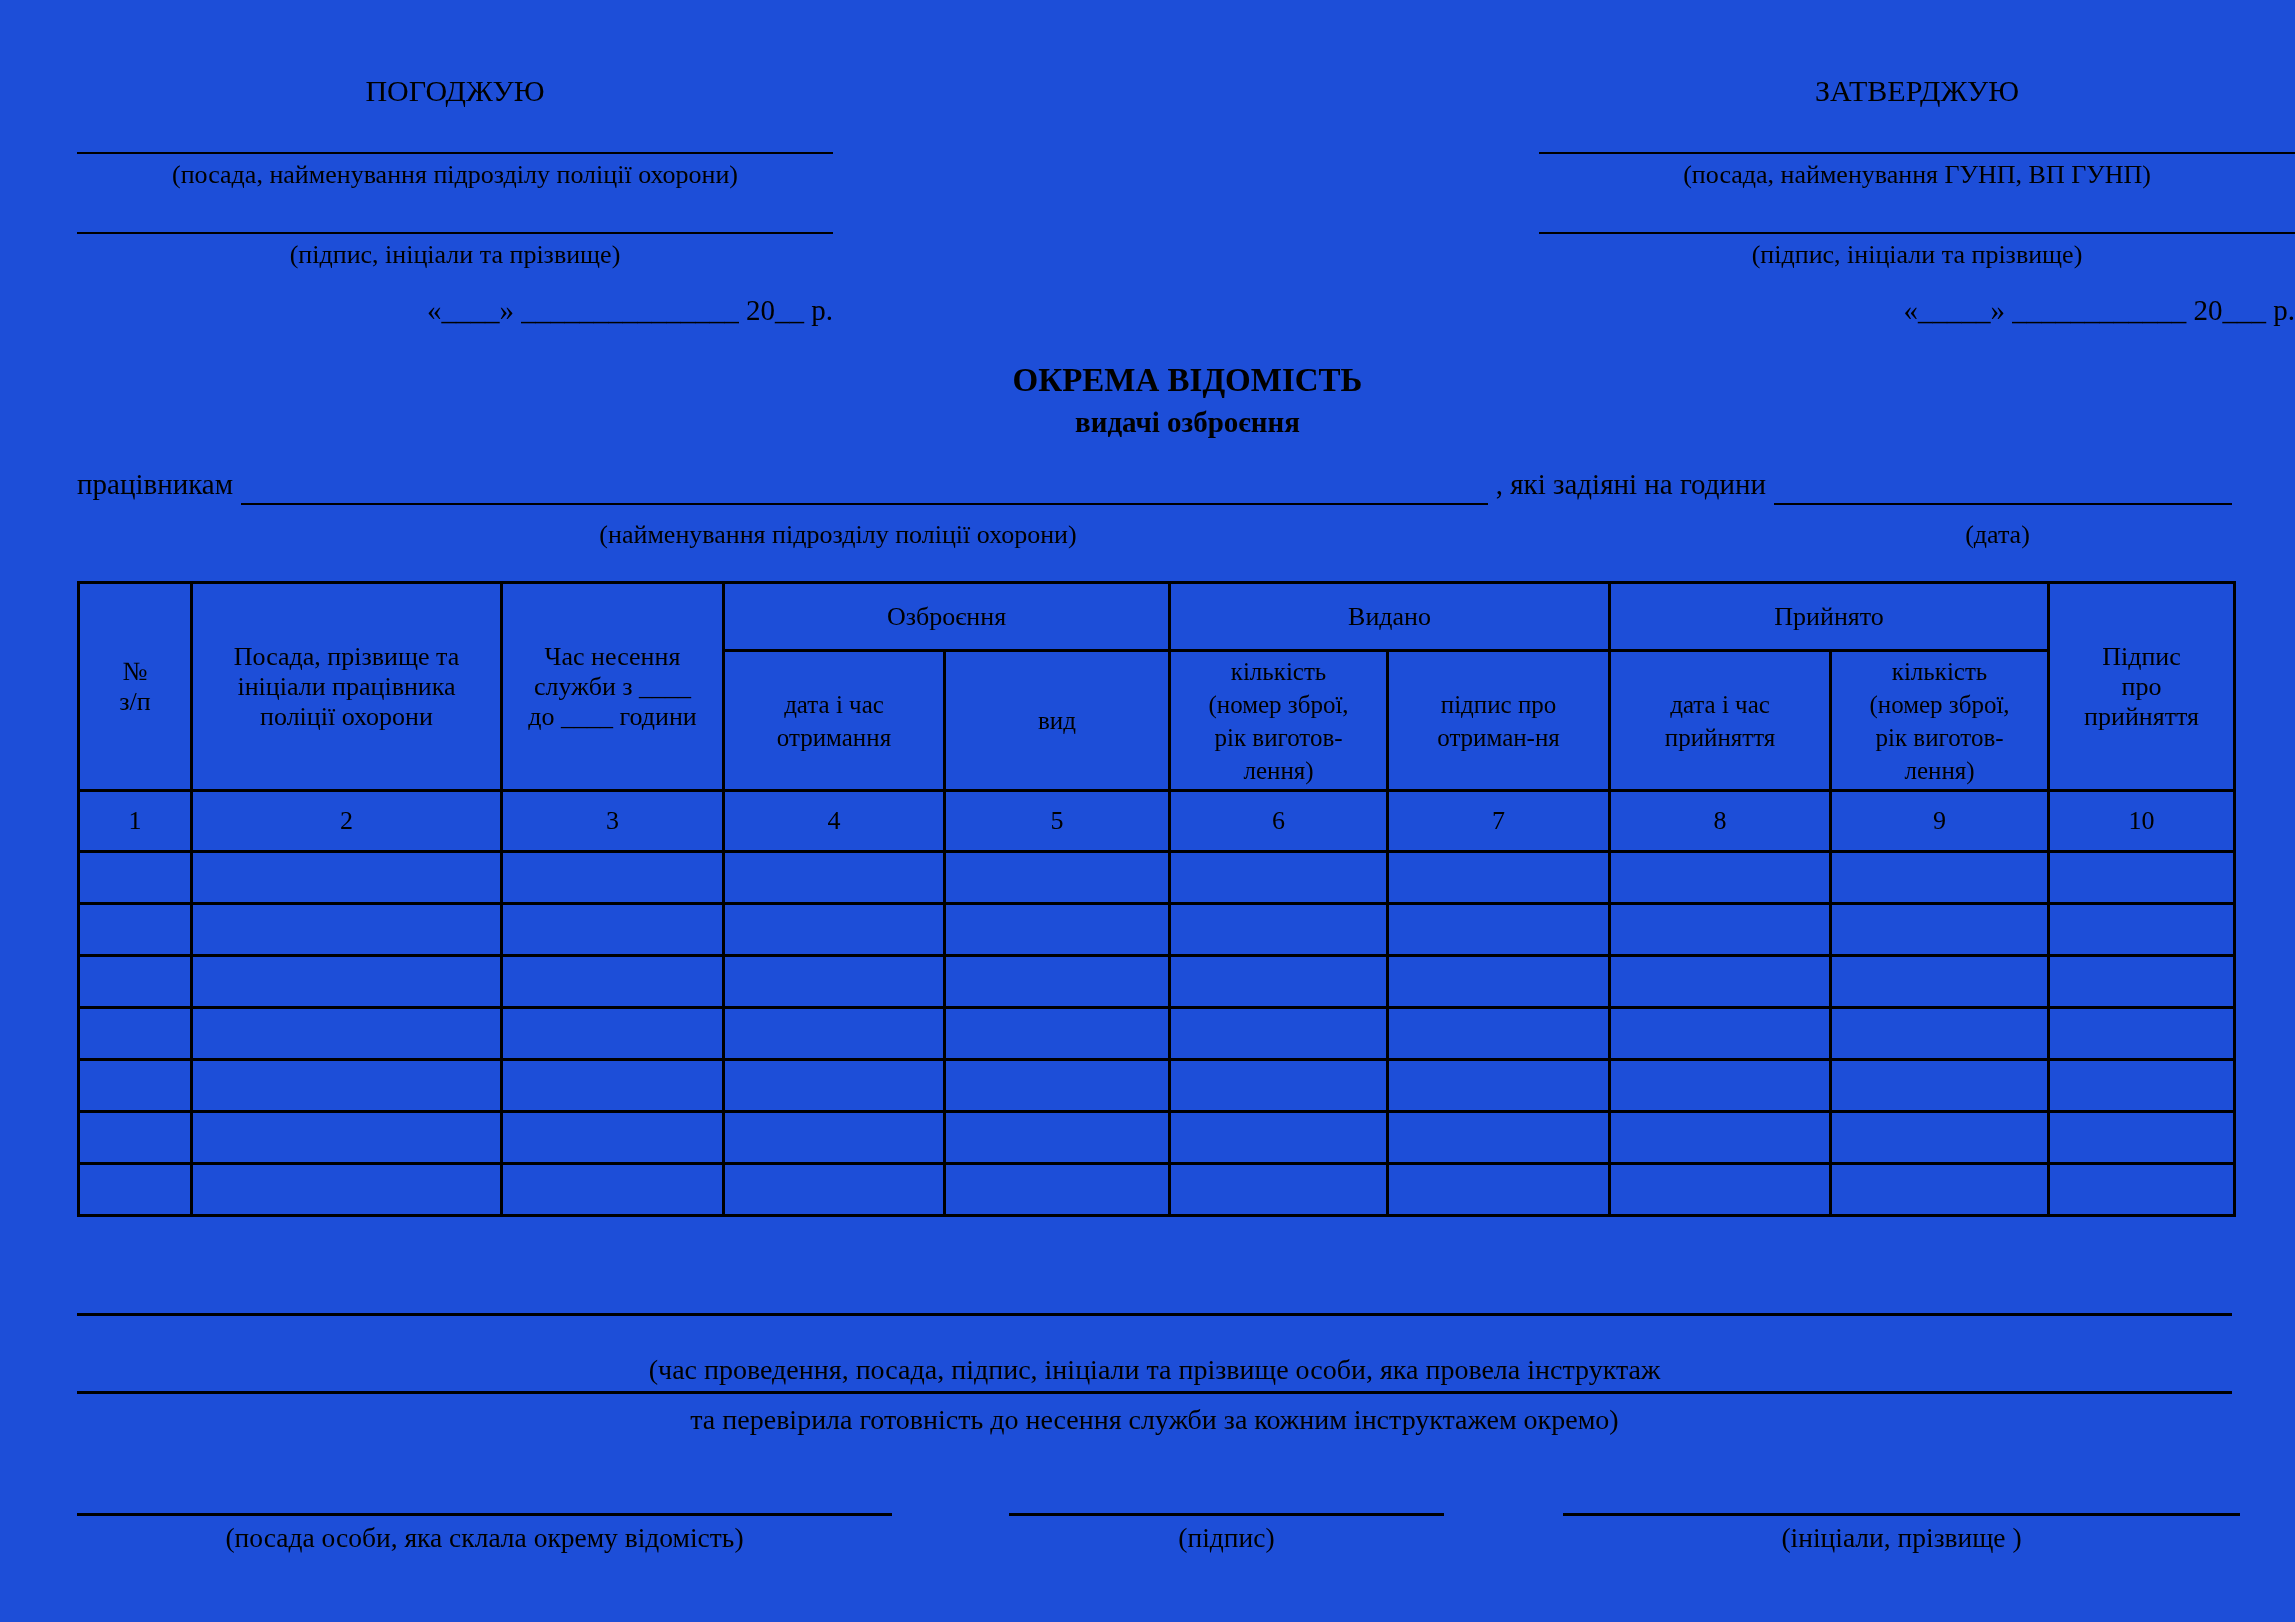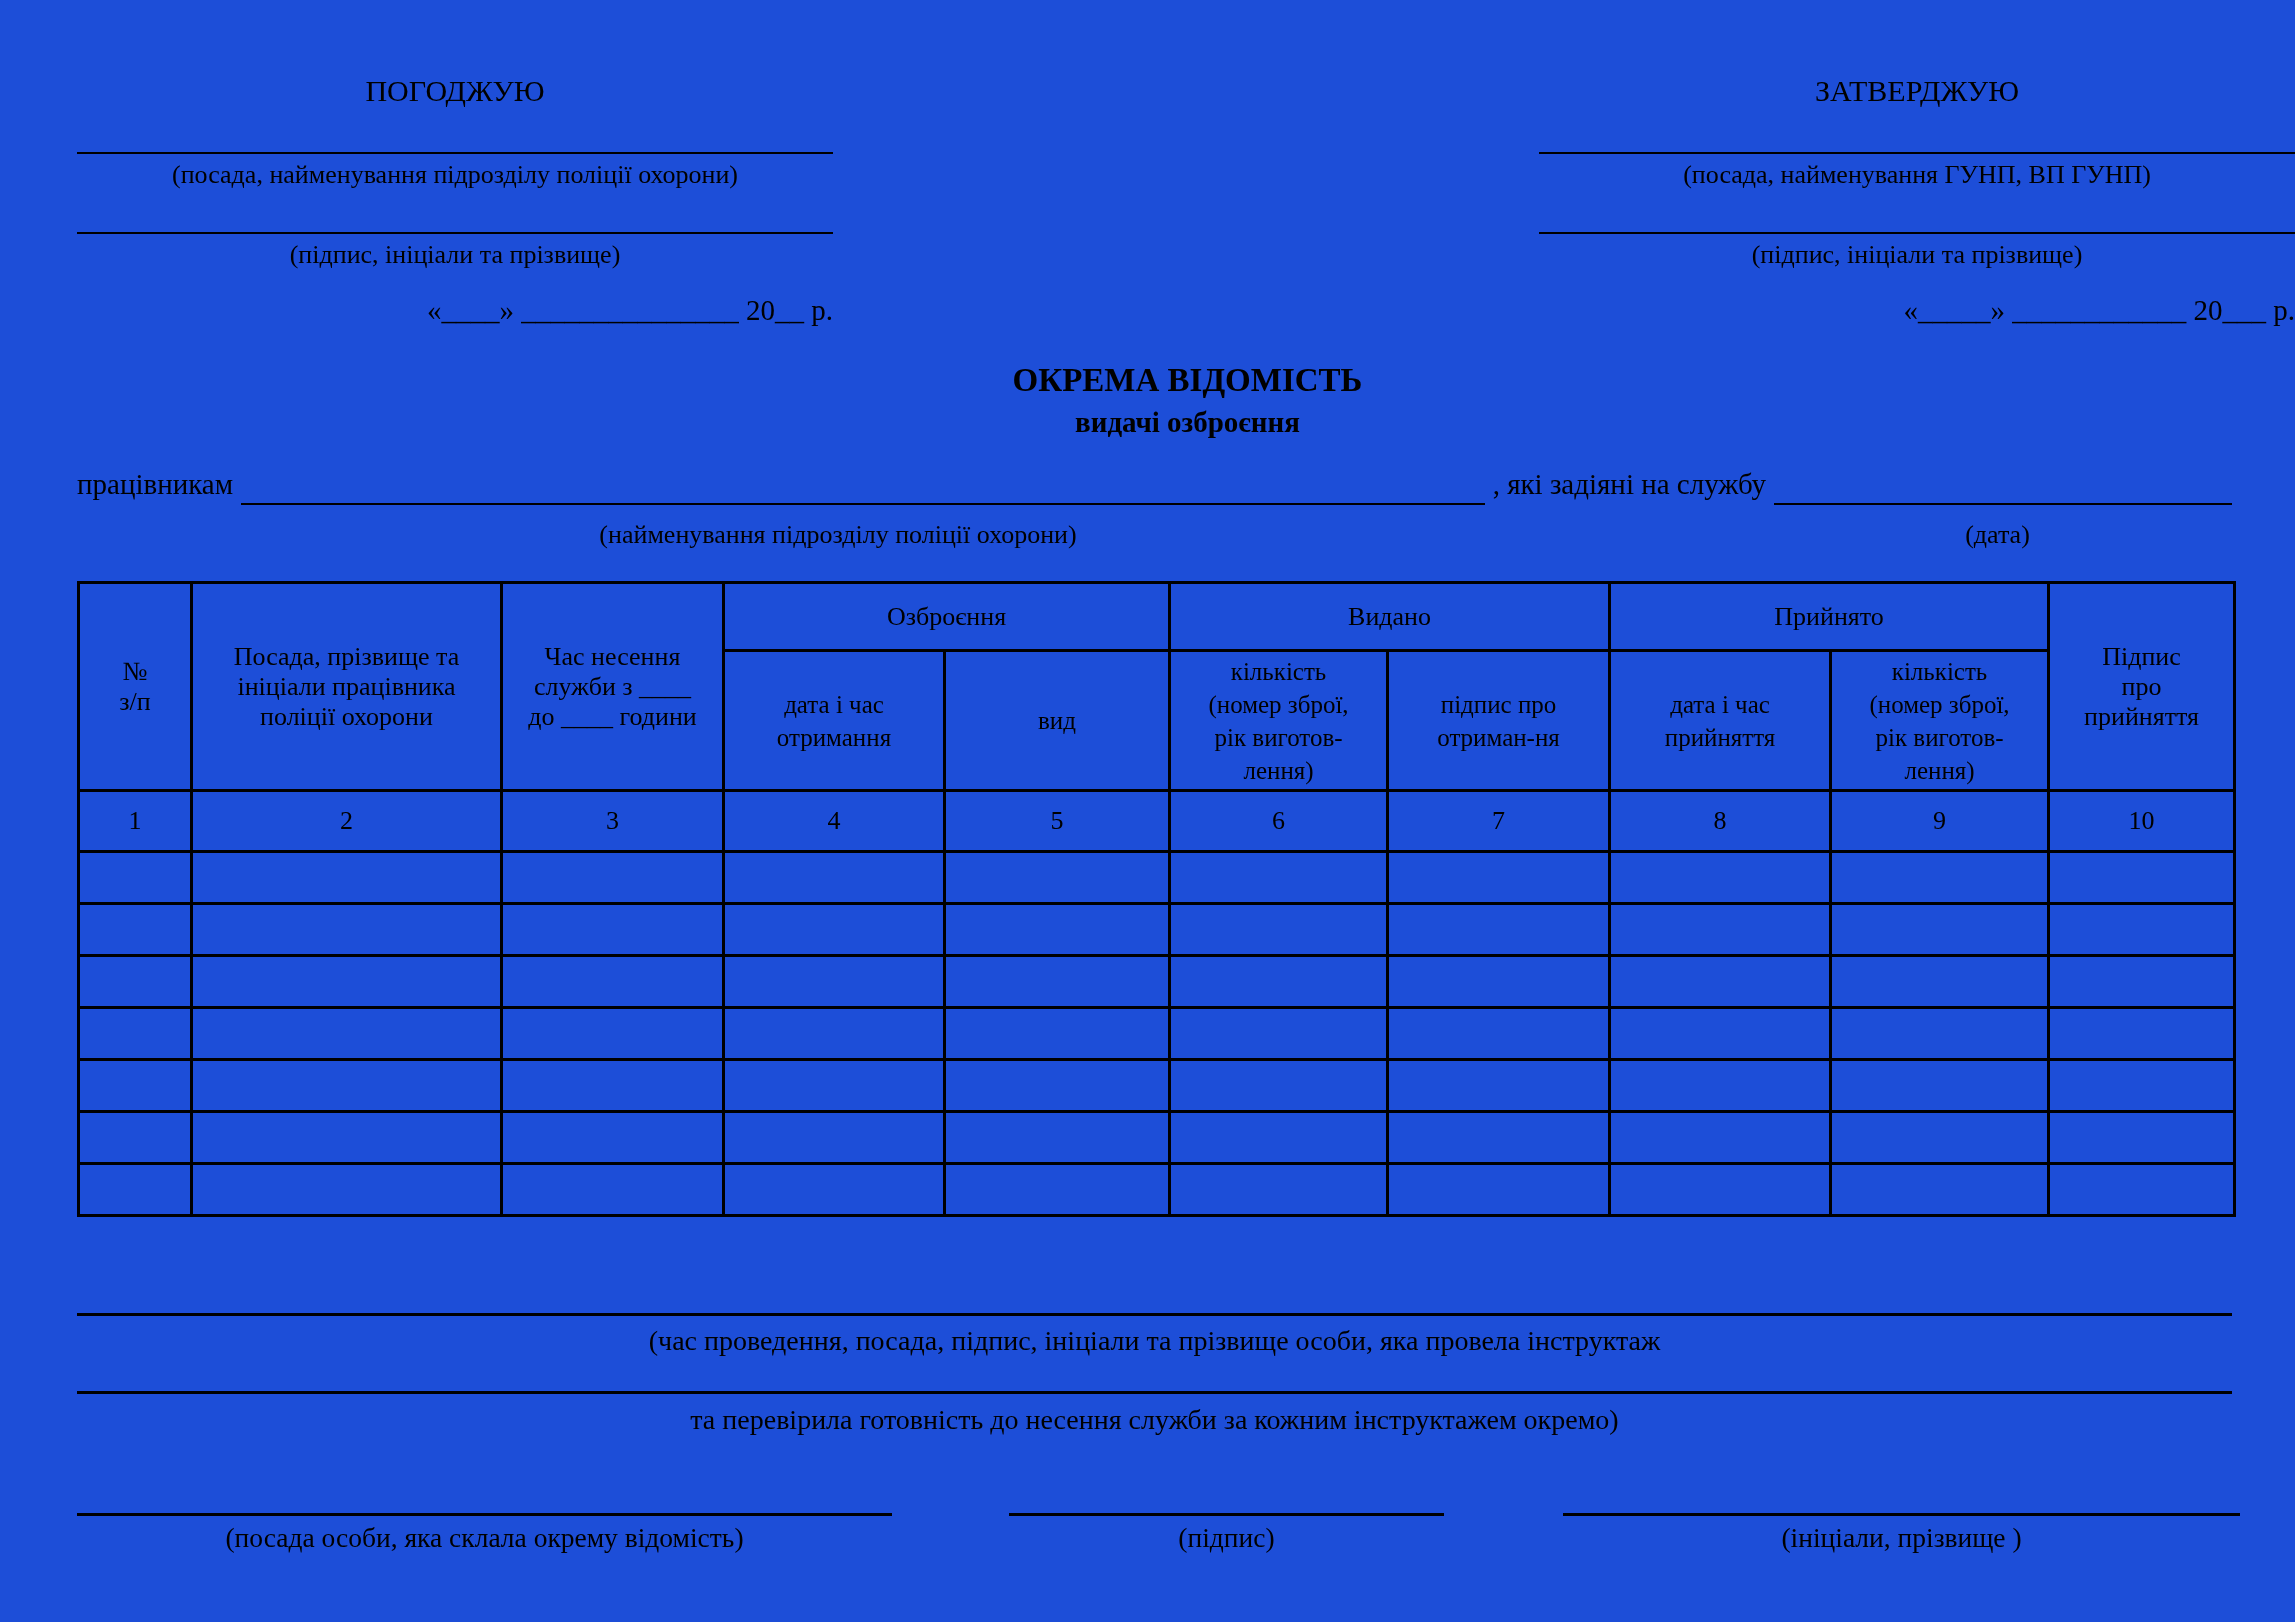--- a/index.html
+++ b/index.html
@@ -40,21 +40,21 @@
   .r-group th{height:60px;font-size:26px;}
   .r-sub th{height:130px;font-size:25px;line-height:33px;}
   .prewrap{white-space:pre-line;}
   .r-num td{height:52px;font-size:26px;}
   tbody.fill tr{height:52px;}
   
   .hr-full{position:absolute;left:77px;width:2155px;border-top:3.3px solid #000;height:0;}
   .hr-1{top:1313px;}
   .hr-2{top:1391px;}
   .footer-caption{position:absolute;left:77px;width:2155px;text-align:center;font-size:28px;line-height:34px;}
-  .fc-1{top:1324px;}
+  .fc-1{top:1353px;}
   .fc-2{top:1403px;}
   .sig{position:absolute;top:1480px;}
   .sig .sig-rule{border-top:3.3px solid #000;height:0;margin-top:33px;}
   .sig .sig-caption{text-align:center;font-size:27.5px;line-height:34px;margin-top:5.2px;}
   .sig-1{left:77px;width:815px;}
   .sig-2{left:1009px;width:435px;}
   .sig-3{left:1563px;width:677px;}
 </style>
 </head>
 <body>
@@ -80,21 +80,21 @@
   </div>
 
   <div class="doc-title">
     <div class="t1">ОКРЕМА ВІДОМІСТЬ</div>
     <div class="t2">видачі озброєння</div>
   </div>
 
   <div class="intro">
     <span>працівникам</span>
     <span class="blank"></span>
-    <span>, які задіяні на службу</span>
+    <span>, які задіяні на години</span>
     <span class="blank date-blank"></span>
   </div>
   <div class="intro-caption unit">(найменування підрозділу поліції охорони)</div>
   <div class="intro-caption date">(дата)</div>
 
   <table class="main">
     <colgroup>
       <col style="width:113px">
         <col style="width:310px">
         <col style="width:222px">

